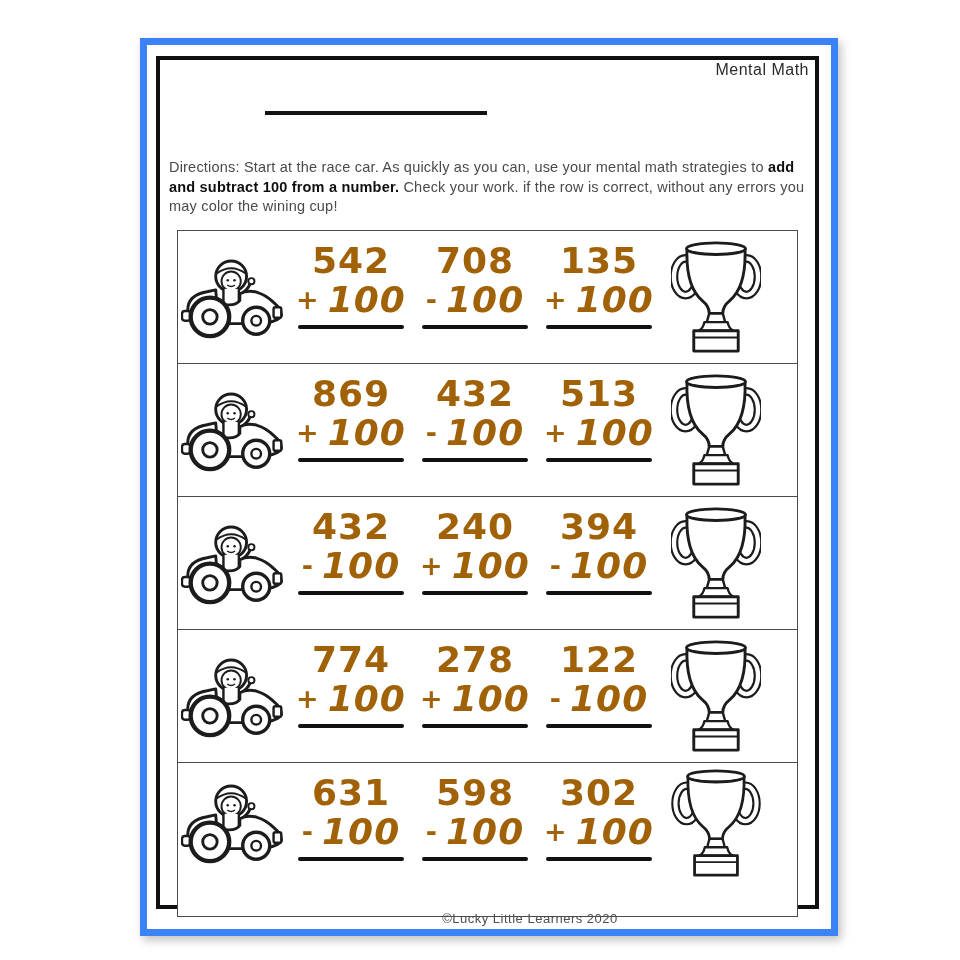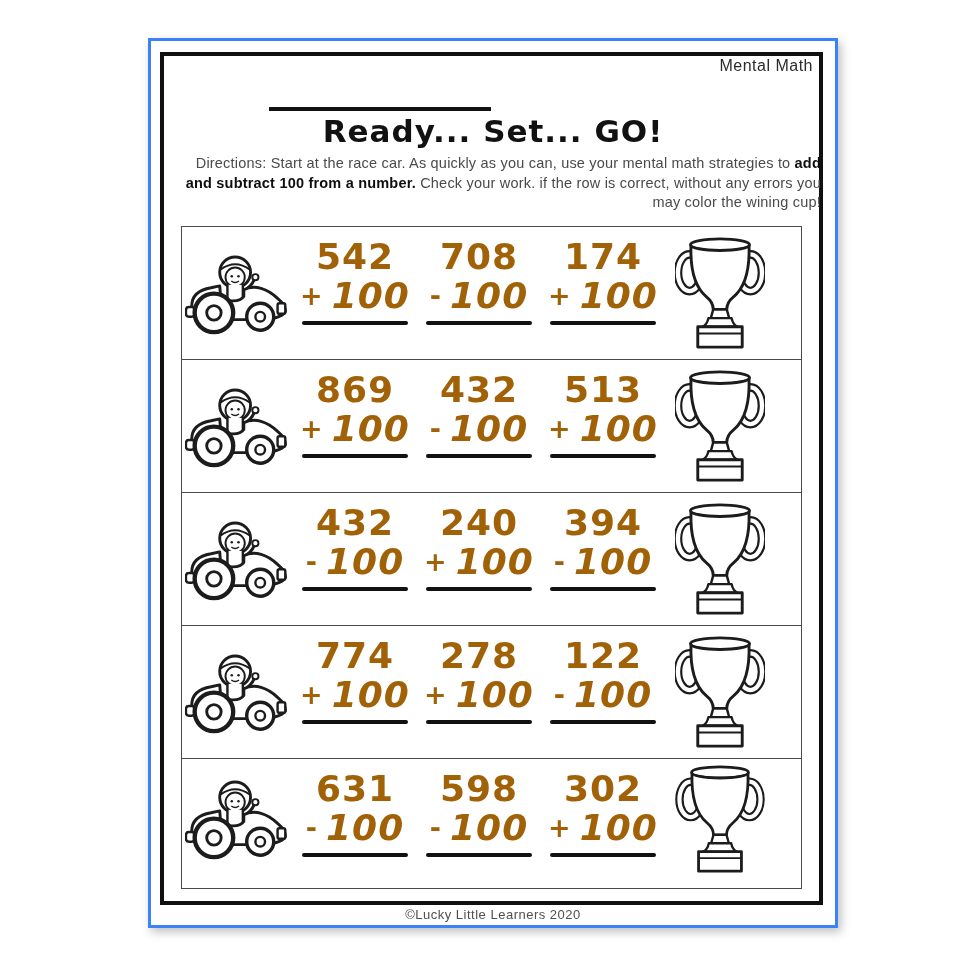--- a/index.html
+++ b/index.html
@@ -1,69 +1,69 @@
 <!DOCTYPE html>
 <html><head>
 <meta charset="utf-8">
 <style>
   html,body{margin:0;padding:0;}
   body{
     width:960px;height:960px;background:#ffffff;position:relative;
     font-family:"Liberation Sans",sans-serif;color:#1a1a1a;overflow:hidden;
   }
   .sheet{
-    position:absolute;left:148px;top:38px;width:684px;height:884px;
-    background:#fff;border:3px solid #3b82f6;
+    position:absolute;left:140px;top:38px;width:684px;height:884px;
+    background:#fff;border:7px solid #3b82f6;
     box-shadow:3px 4px 9px rgba(0,0,0,0.25);
   }
   .frame{
     position:absolute;left:9px;top:11px;width:655px;height:845px;
     border:4px solid #101010;
   }
   .corner-label{
     position:absolute;top:16px;right:22px;font-size:16px;color:#2b2b2b;
     letter-spacing:.5px;
   }
   .name-wrap{position:absolute;left:30px;top:28px;}
   .name-label{font-size:37px;color:#2a2a2a;letter-spacing:1px;}
   .name-line{position:absolute;left:118px;top:66px;width:222px;height:4px;background:#121212;}
   .title{
     position:absolute;top:72px;left:0;width:100%;text-align:center;
     font-family:"DejaVu Sans",sans-serif;font-weight:bold;font-size:31px;
     color:#111;letter-spacing:1px;
   }
   .directions{
     position:absolute;top:113px;left:22px;width:648px;
-    font-size:14.5px;line-height:19.5px;color:#4a4a4a;letter-spacing:.2px;text-align:right;
+    font-size:14.5px;line-height:19.5px;color:#4a4a4a;letter-spacing:.2px;
   }
   .directions b{color:#0f0f0f;}
   .rows{position:absolute;left:30px;top:185px;width:621px;}
   .row{
     position:relative;height:134px;box-sizing:border-box;
     border:1px solid #4a4a4a;margin-top:-1px;background:#fff;
   }
   .row:first-child{margin-top:0;}
-  .row:last-child{height:131px;}
+  .row:last-child{height:155px;}
   .car{position:absolute;left:3px;top:25px;width:108px;height:87px;}
   .row:last-child .car{top:18px;}
   .problems{position:absolute;left:112px;top:11px;display:flex;}
   .problem{
     width:122px;margin-right:2px;display:flex;flex-direction:column;align-items:center;
     font-family:"DejaVu Sans",sans-serif;font-weight:bold;color:#a16207;
   }
   .p-top{font-size:36px;line-height:38px;letter-spacing:1px;}
   .p-op-line{display:flex;align-items:center;gap:9px;line-height:38px;margin-top:1px;}
   .p-op{font-size:27px;}
   .p-operand{font-size:36px;letter-spacing:1px;font-style:italic;}
   .p-answer-line{width:106px;height:4px;background:#111;margin-top:6px;border-radius:2px;}
   .trophy{position:absolute;right:36px;top:9px;width:90px;height:114px;}
   .row:last-child .trophy{top:5px;height:110px;}
   .footer{
     position:absolute;left:0;bottom:3px;width:100%;text-align:center;
-    font-size:13px;color:#4f4f4f;letter-spacing:.5px;
+    font-size:13px;color:#4f4f4f;letter-spacing:.5px;padding-left:41px;
   }
   svg .ln{stroke:#1c1c1c;stroke-linecap:round;stroke-linejoin:round;fill:#fff;}
   svg .nf{fill:none;}
 </style>
 </head>
 <body>
 
 <svg width="0" height="0" style="position:absolute">
   <defs>
     <g id="g-car">
@@ -100,21 +100,20 @@
   </defs>
 </svg>
 
 <div class="sheet">
   <div class="frame"></div>
 
   <div class="corner-label">Mental Math</div>
 
   <div class="name-line"></div>
 
-  <div class="title">Ready... Set... GO!</div>
 
   <div class="directions"><span>Directions:  Start at the race car. As quickly as you can, use your mental math strategies to </span><b>add and subtract 100 from a number.</b><span> Check your work. if the row is correct, without any errors you may color the wining cup!</span></div>
 
   <div class="rows">
 
     <div class="row">
       <svg class="car" viewBox="0 0 112 90">
           <use href="#g-car"></use>
         </svg>
       <div class="problems">
@@ -128,21 +127,21 @@
         </div>
         <div class="problem">
           <div class="p-top">708</div>
           <div class="p-op-line">
               <span class="p-op">-</span>
               <span class="p-operand">100</span>
             </div>
           <div class="p-answer-line"></div>
         </div>
         <div class="problem">
-          <div class="p-top">174</div>
+          <div class="p-top">135</div>
           <div class="p-op-line">
               <span class="p-op">+</span>
               <span class="p-operand">100</span>
             </div>
           <div class="p-answer-line"></div>
         </div>
       </div>
       <svg class="trophy" viewBox="0 0 92 118">
           <use href="#g-trophy"></use>
         </svg>

